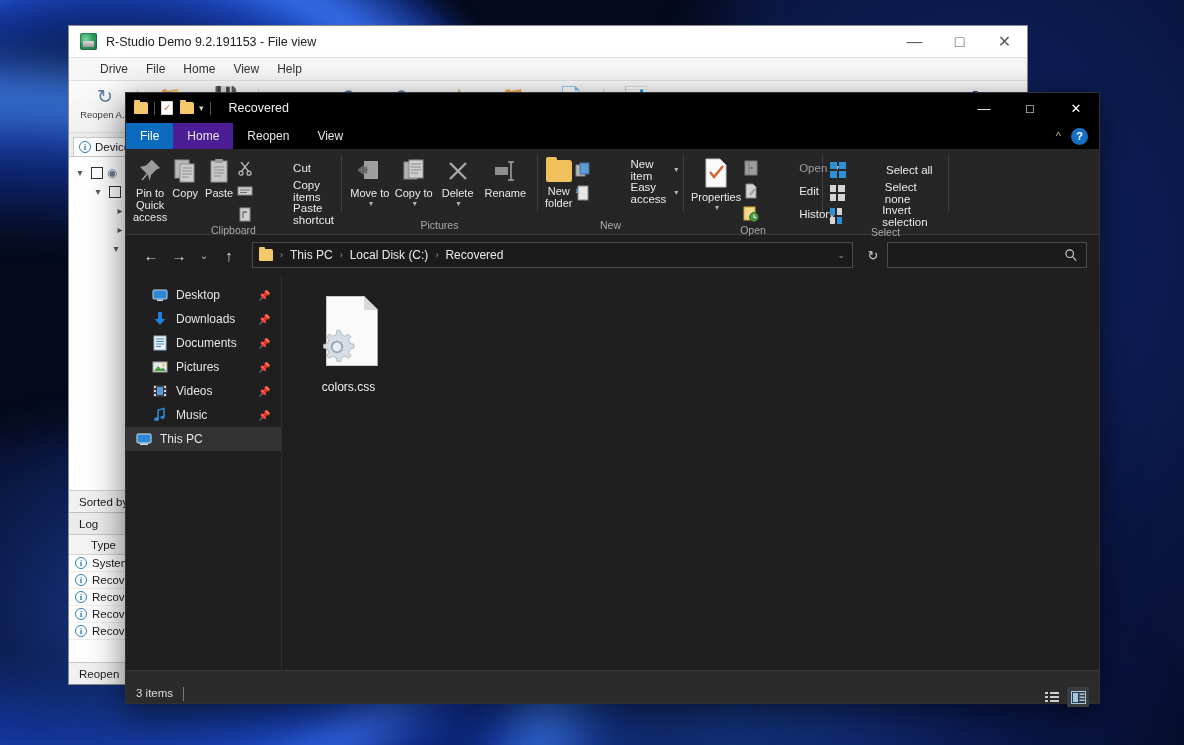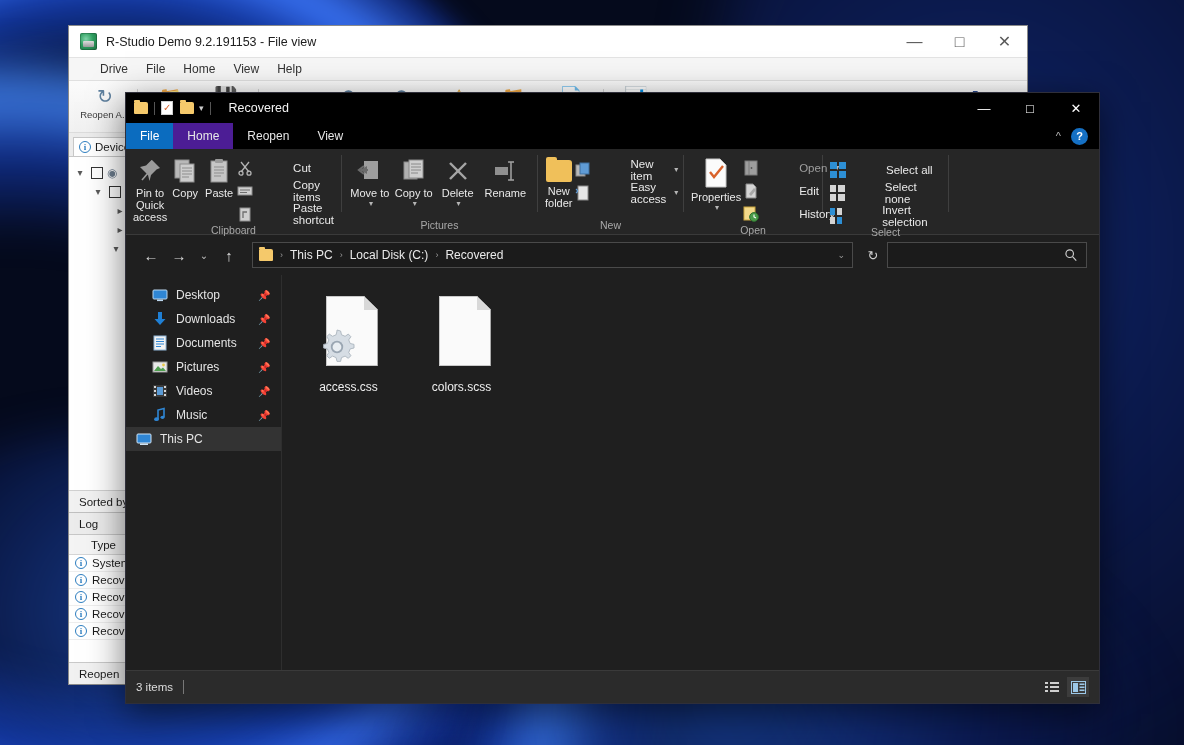--- a/index.html
+++ b/index.html
@@ -328,21 +328,21 @@
     clip-path: polygon(0 0, 74% 0, 100% 19%, 100% 100%, 0 100%);
   }
   .doc-fold {
     position: absolute; left: 46px; top: 0; width: 14px; height: 14px;
     background: #d8d8d8;
     clip-path: polygon(0 0, 100% 100%, 0 100%);
   }
   .gear { position: absolute; left: -2px; top: 30px; width: 42px; height: 42px; }
   #ex-statusbar {
     height: 28px; background: #2b2b2b; border-top: 1px solid #3a3a3a;
-    display: flex; align-items: center; padding: 16px 10px; flex: none;
+    display: flex; align-items: flex-start; padding: 16px 10px; flex: none;
   }
   #ex-statusbar .txt { font-size: 11.5px; color: #dcdcdc; }
   #ex-statusbar .divider { width: 1px; height: 14px; background: #777; margin: 0 10px; }
   #ex-viewbtns { margin-left: auto; display: flex; gap: 4px; align-items: center; }
   .vbtn {
     width: 22px; height: 20px; display: flex; align-items: center; justify-content: center;
   }
   .vbtn.active { background: #3c3c3c; }
 </style>
 </head>
@@ -849,30 +849,23 @@
           <div class="fileitem">
             <div class="doc-ic">
               <div class="doc-page"></div>
               <div class="doc-fold"></div>
               <svg class="gear" viewBox="0 0 42 42">
                 <path d="M21 4 l3.6 1 .9 3.8 3.6 1.5 3.2-2.2 2.6 2.6 -2.2 3.2 1.5 3.6 3.8 .9 0 3.6 -3.8 .9 -1.5 3.6 2.2 3.2 -2.6 2.6 -3.2-2.2 -3.6 1.5 -.9 3.8 -3.6 0 -.9-3.8 -3.6-1.5 -3.2 2.2 -2.6-2.6 2.2-3.2 -1.5-3.6 -3.8-.9 0-3.6 3.8-.9 1.5-3.6 -2.2-3.2 2.6-2.6 3.2 2.2 3.6-1.5 .9-3.8 z" fill="#d6dde4" stroke="#aab4bd" stroke-width="0.9"></path>
                 <circle cx="21" cy="21" r="6.2" fill="#9aa6b2"></circle>
                 <circle cx="21" cy="21" r="4.4" fill="#e9eef2"></circle>
               </svg>
             </div>
-            <div class="fname">access.css</div>
-          </div>
-
-          <div class="fileitem">
-            <div class="doc-ic">
-              <div class="doc-page"></div>
-              <div class="doc-fold"></div>
-            </div>
-            <div class="fname">colors.scss</div>
-          </div>
+            <div class="fname">colors.css</div>
+          </div>
+
 
 
         </div>
       </div>
     </div>
 
     <div id="ex-statusbar">
       <span class="txt">3 items</span>
       <span class="divider"></span>
       <div id="ex-viewbtns">

